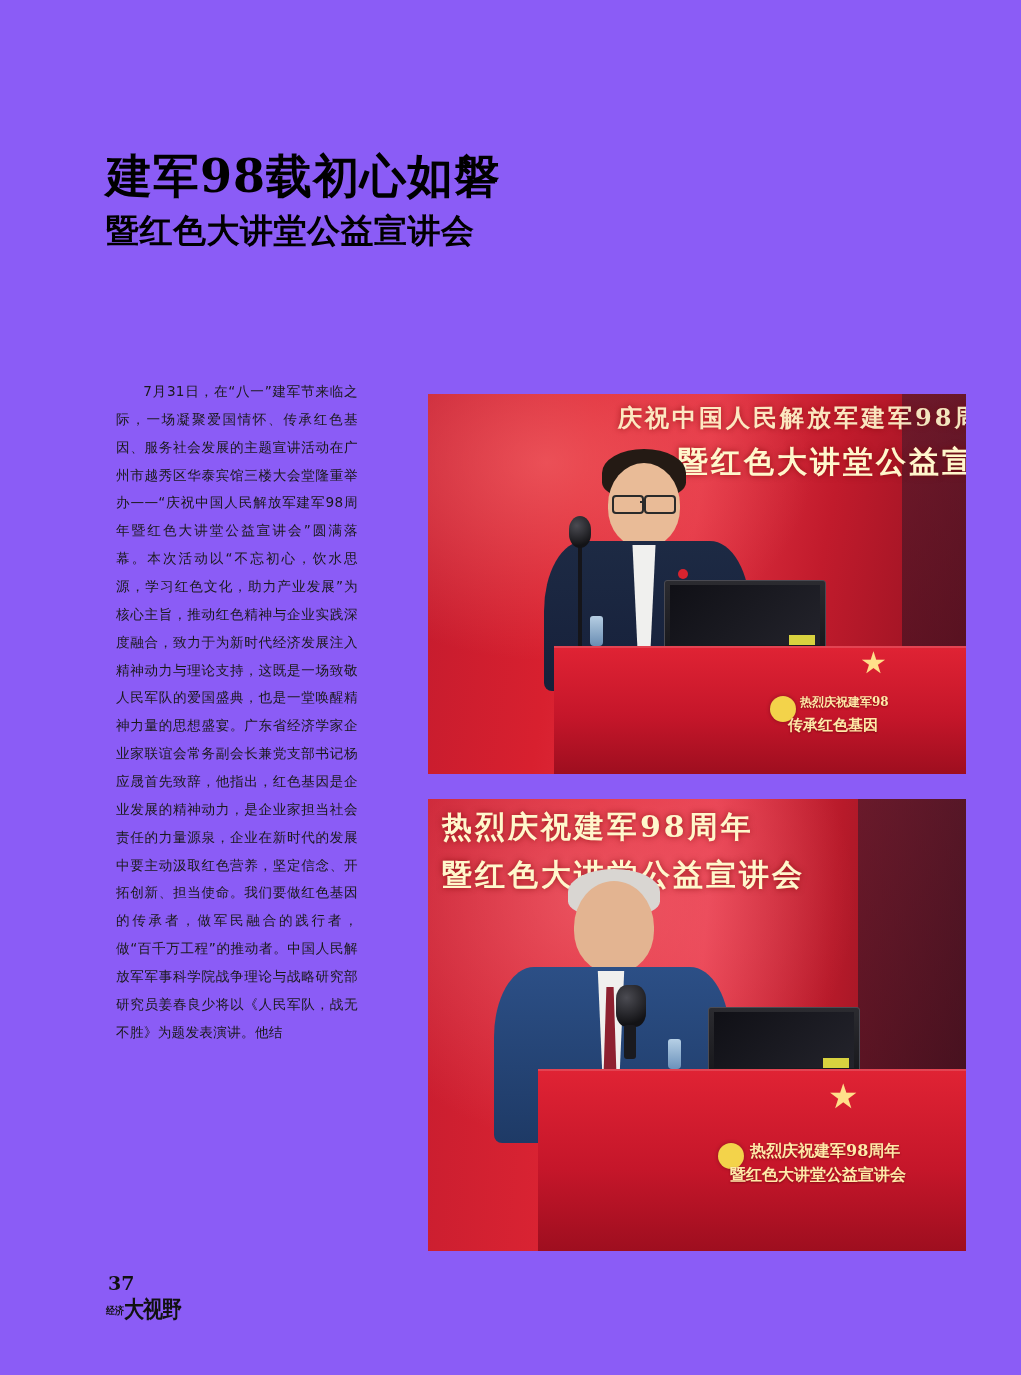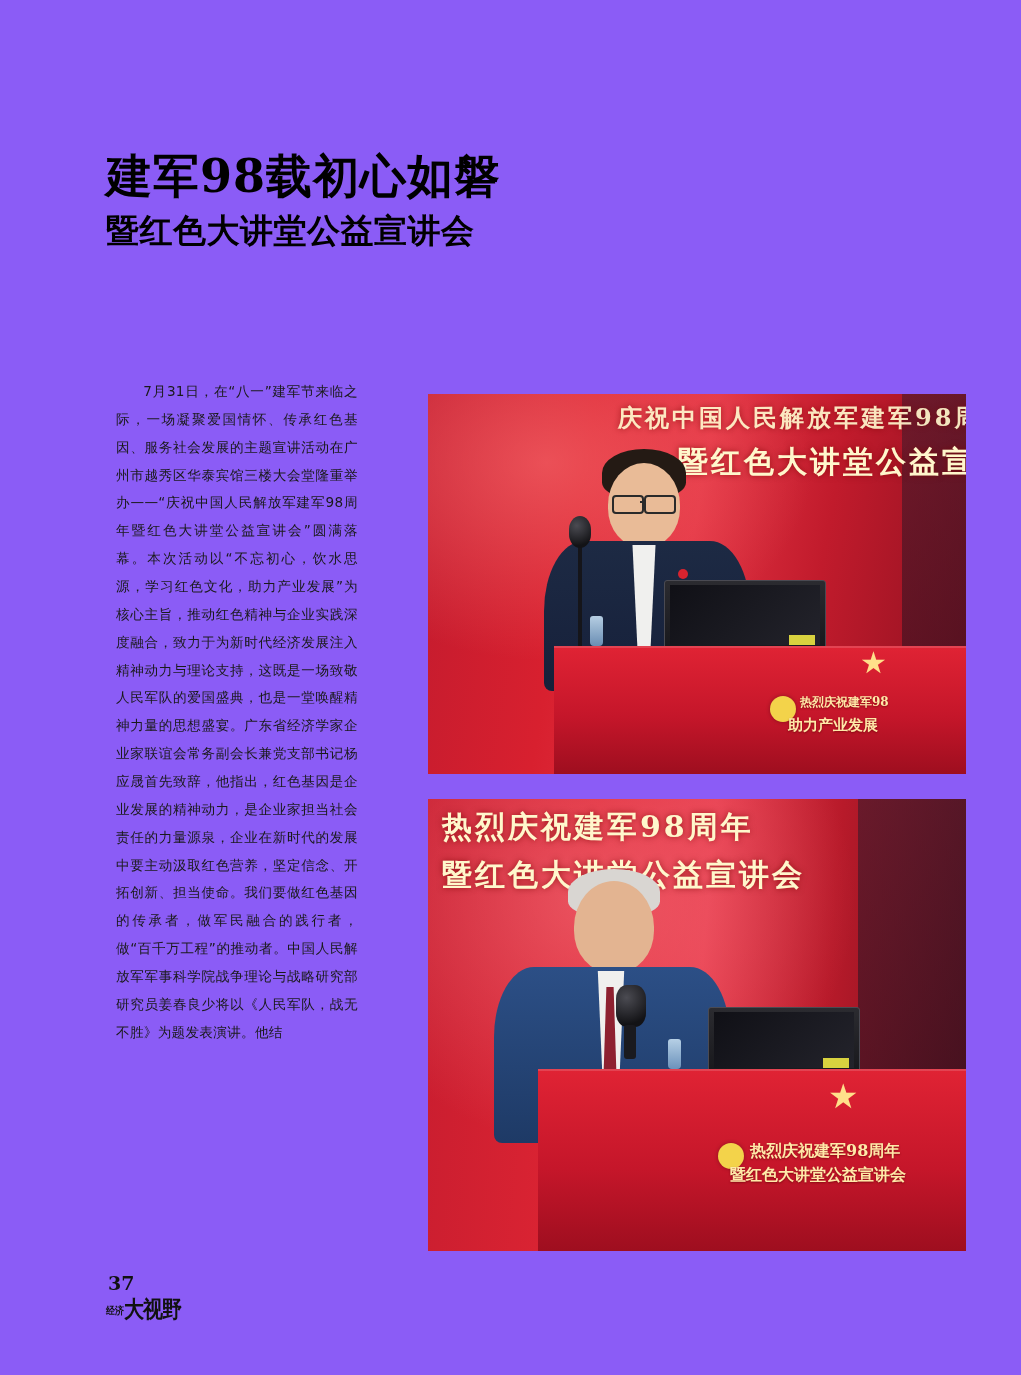--- a/index.html
+++ b/index.html
@@ -270,21 +270,21 @@
     <div class="laptop" style="left:236px; top:186px; width:160px; height:72px;">
       <div class="laptop-screen"></div>
       <div class="laptop-badge"></div>
     </div>
     <div class="bottle" style="left:162px; top:222px;"></div>
 
     <div class="podium" style="left:126px; top:252px; width:412px; height:128px;"></div>
     <div class="podium-star" style="left:432px; top:254px;">★</div>
     <div class="emblem" style="left:342px; top:302px;"></div>
     <div class="podium-caption" style="left:372px; top:300px; font-size:12px;">热烈庆祝建军98</div>
-    <div class="podium-caption" style="left:360px; top:322px; font-size:15px;">助力产业发展</div>
+    <div class="podium-caption" style="left:360px; top:322px; font-size:15px;">传承红色基因</div>
   </figure>
 
   <figure class="photo" id="photo-bottom">
     <div class="stage-bg bottom"></div>
     <div class="screen-dark" style="left:430px; top:0; width:108px; height:330px; opacity:.6;"></div>
 
     <div class="banner-text" style="left:14px; top:8px; font-size:30px;">热烈庆祝建军98周年</div>
     <div class="banner-text" style="left:14px; top:56px; font-size:30px;">暨红色大讲堂公益宣讲会</div>
 
     <div class="person" style="left:66px; top:70px; width:240px; height:270px;">

